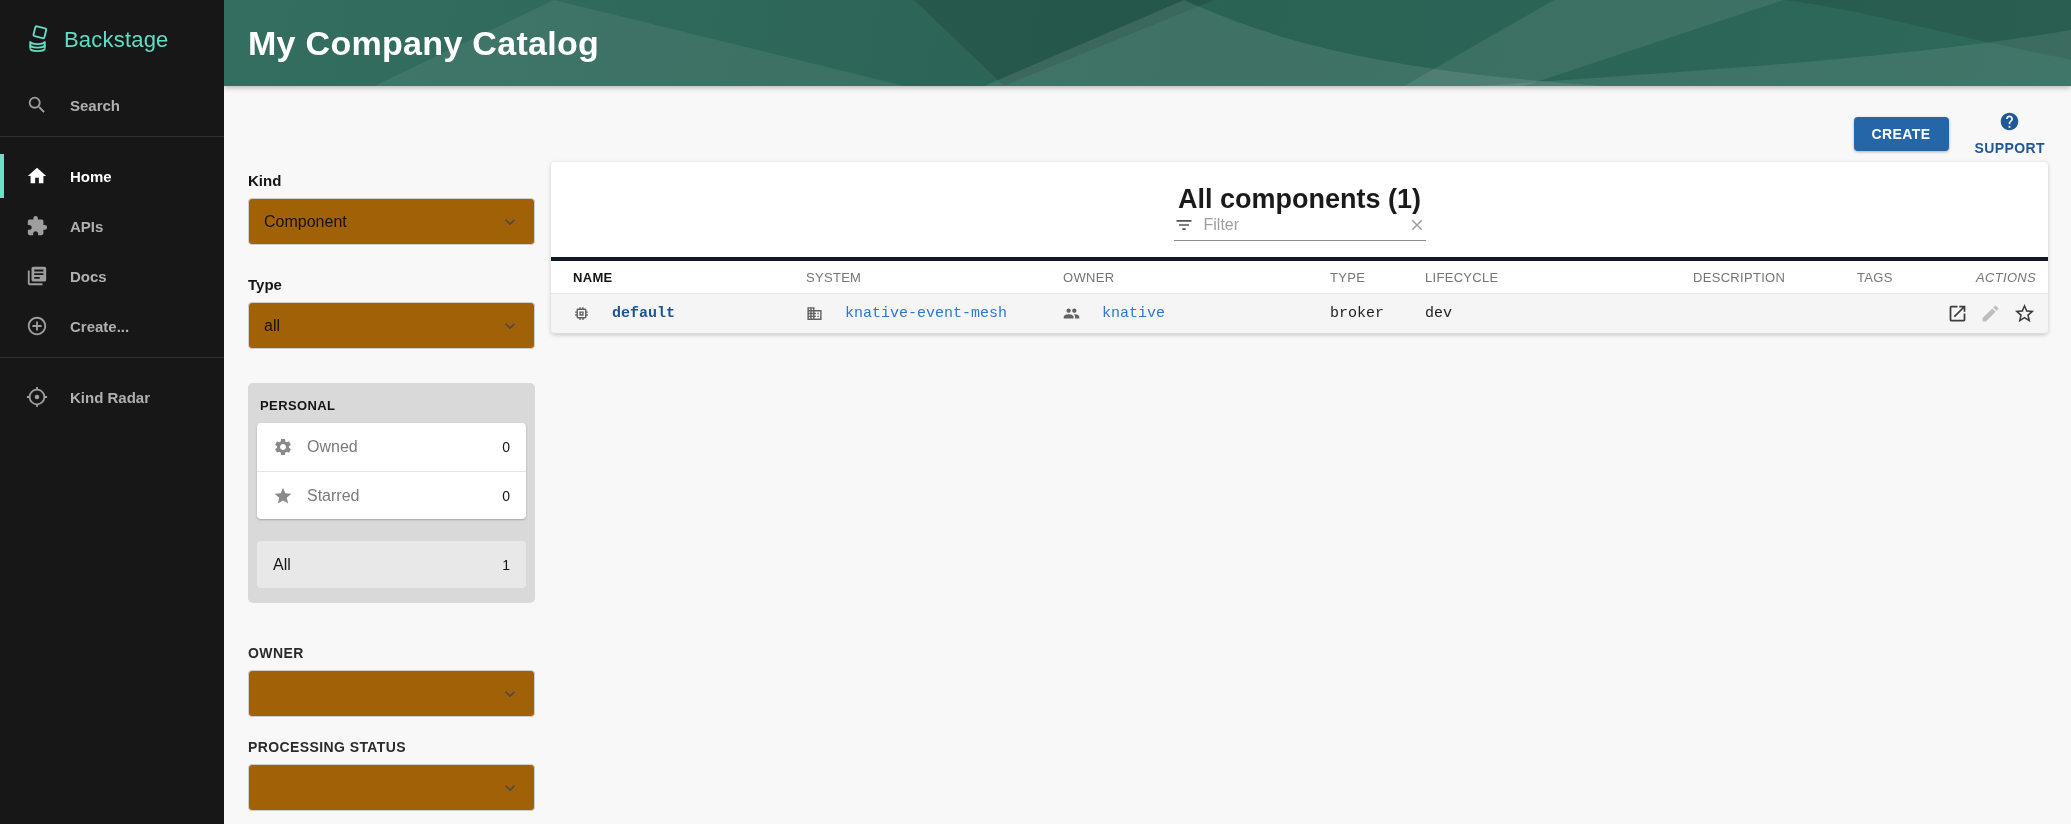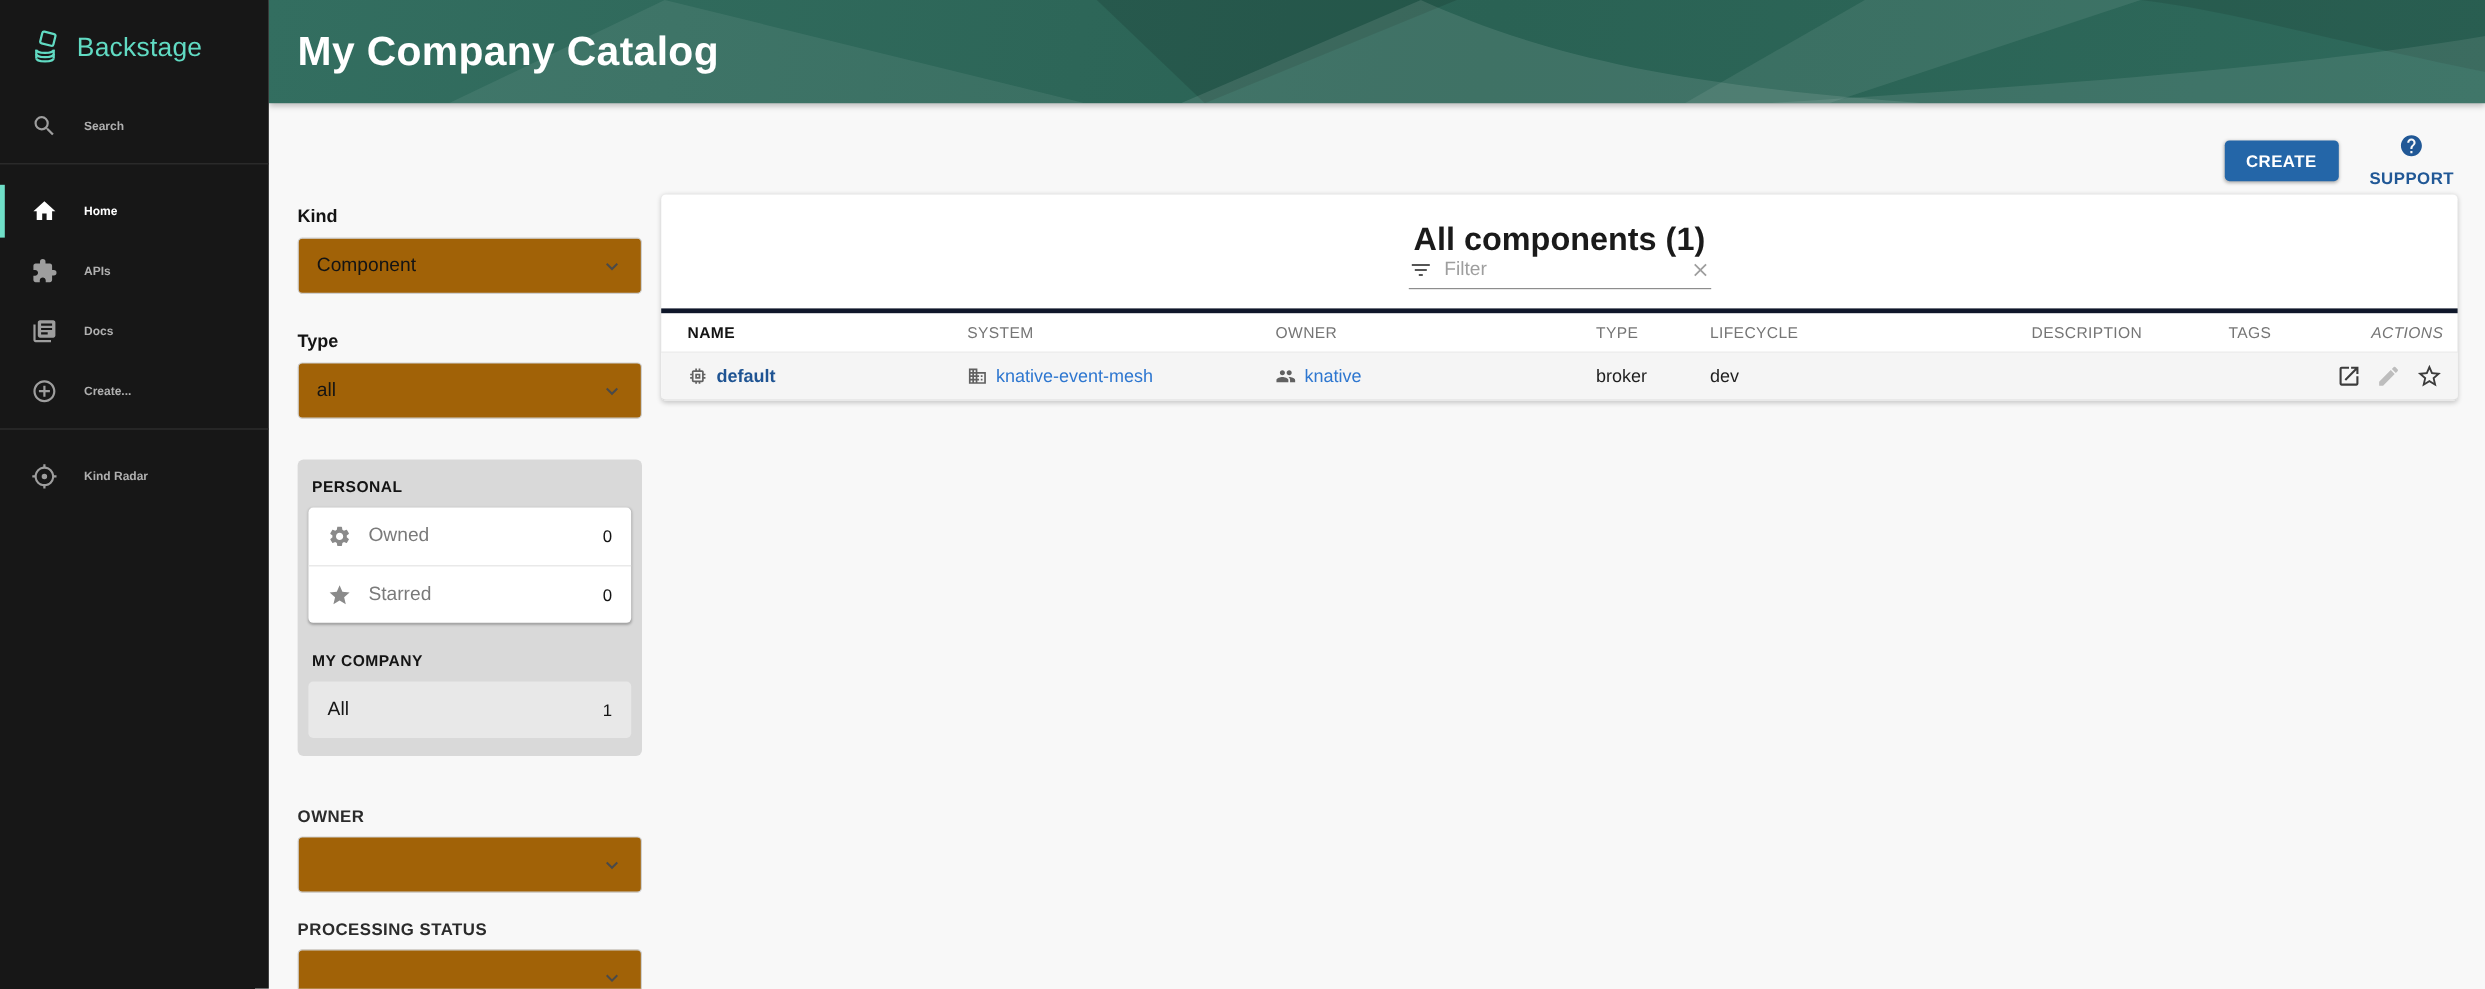--- a/index.html
+++ b/index.html
@@ -16,21 +16,21 @@
   
   .sidebar {
     position:absolute; left:0; top:0; bottom:0; width:224px;
     background:#171717; z-index:5; display:flex; flex-direction:column;
   }
   .logo-row { height:80px; display:flex; align-items:center; padding-left:24px; gap:10px; }
   .logo-text { color:#61dbc3; font-size:22px; letter-spacing:0.2px; }
   .side-item {
     height:50px; display:flex; align-items:center; gap:22px;
     padding-left:26px; cursor:pointer; position:relative;
-    color:#b0b0b0; font-size:10px; font-weight:bold;
+    color:#b0b0b0; font-size:15px; font-weight:bold;
   }
   .side-item .ic { color:#9e9e9e; }
   .side-item.active { color:#ffffff; }
   .side-item.active .ic { color:#ffffff; }
   .side-item.active::before {
     content:""; position:absolute; left:0; top:3px; bottom:3px; width:4px;
     background:#6fdfc8;
   }
   .side-divider { border:none; border-top:1px solid #303030; margin:6px 0; }
   .side-spacer { height:8px; }
@@ -122,21 +122,21 @@
   }
   .filter-box input::placeholder { color:#9e9e9e; }
   .filter-box .clear { color:#9e9e9e; cursor:pointer; }
 
   .thead { display:flex; align-items:center; height:37px; border-top:4px solid #0f172a; border-bottom:1px solid #e6e6e6; }
   .th {
     font-size:13px; font-weight:500; color:#757575; letter-spacing:0.3px; cursor:pointer;
   }
   .th.sorted { color:#141414; font-weight:bold; }
   .trow { display:flex; align-items:center; height:40px; background:#f5f5f5; border-bottom:1px solid #dcdcdc; border-radius:0 0 4px 4px; }
-  .cell { display:flex; align-items:flex-start; gap:7px; font-size:15px; color:#1f1f1f; overflow:hidden; }
+  .cell { display:flex; align-items:flex-start; gap:22px; font-size:15px; color:#1f1f1f; overflow:hidden;font-family:Liberation Mono, monospace; }
   .cell .ic { color:#616161; flex:none; }
   a.link { text-decoration:none; color:#2e77d0; cursor:pointer; }
   a.link.strong { color:#1f5493; font-weight:bold; }
 
   .c-name { width:255px; padding-left:22px; }
   .c-system { width:257px; }
   .c-owner { width:267px; }
   .c-type { width:95px; }
   .c-lifecycle { width:268px; }
   .c-desc { width:164px; }
@@ -285,21 +285,20 @@
         <div class="pick-row">
           <span class="ic">
             <svg width="20" height="20" viewBox="0 0 24 24" fill="currentColor">
                 <path d="M12 17.27 18.18 21l-1.64-7.03L22 9.24l-7.19-.61L12 2 9.19 8.63 2 9.24l5.46 4.73L5.82 21z"></path>
               </svg>
           </span>
           <span>Starred</span>
           <span class="count">0</span>
         </div>
       </div>
-      <div class="caption">MY COMPANY</div>
       <div class="all-row">
         <span>All</span>
         <span class="count">1</span>
       </div>
     </div>
 
     <div class="field-label upper">OWNER</div>
     <div class="select mb24">
       <span></span>
       <span class="chev">

